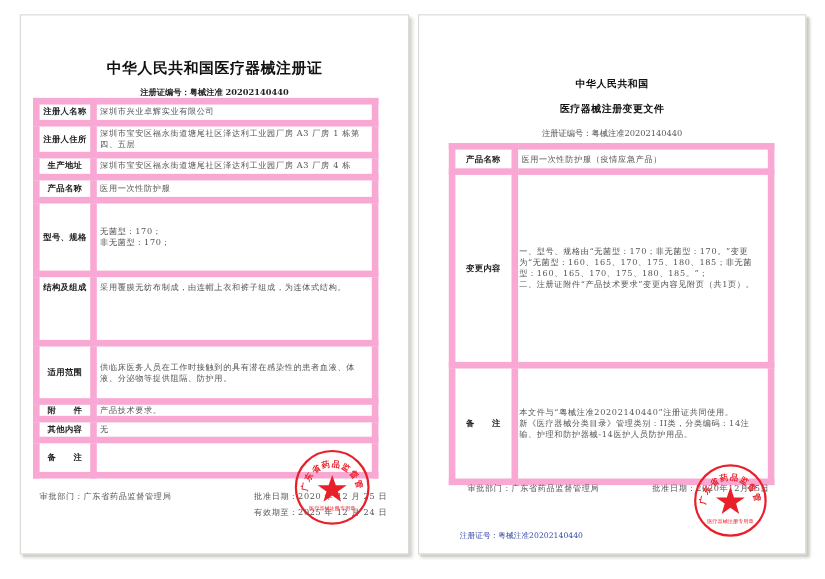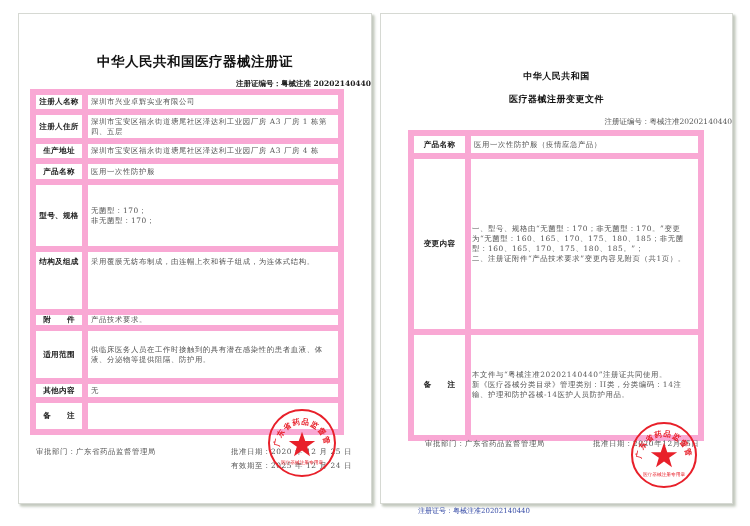--- a/index.html
+++ b/index.html
@@ -15,21 +15,21 @@
     box-shadow: 2px 2px 2px #c4c9bf, 3px 3px 3px #dde1d9;
   }
   #page-left  { left: 18px;  top: 13px; width: 352px; height: 489px; }
   #page-right { left: 380px; top: 13px; width: 351px; height: 489px; }
 
   .title-main {
     position: absolute; left: 0; right: 0; text-align: center;
     font-weight: bold; color: #111; letter-spacing: 0.5px;
   }
   .reg-no {
-    position: absolute; left: 0; right: 0; text-align: right;
+    position: absolute; left: 0; right: 0; text-align: center;
     font-size: 7.5px; color: #222; font-weight: bold;
   }
   table.cert {
     position: absolute; border-collapse: collapse; table-layout: fixed;
     font-size: 7.4px;
   }
   table.cert td {
     border: 6px solid #f9a8d4; padding: 0 3px; vertical-align: middle;
     line-height: 10px;
   }
@@ -82,27 +82,27 @@
       <td class="lbl">型号、规格</td>
       <td class="val">
         <div>无菌型：170；</div>
         <div>非无菌型：170；</div>
       </td>
     </tr>
     <tr style="height:63px">
       <td class="lbl" style="vertical-align:top;padding-top:5px">结构及组成</td>
       <td class="val" style="vertical-align:top;padding-top:5px">采用覆膜无纺布制成，由连帽上衣和裤子组成，为连体式结构。</td>
     </tr>
+    <tr style="height:53px">
+      <td class="lbl">适用范围</td>
+      <td class="val">供临床医务人员在工作时接触到的具有潜在感染性的患者血液、体液、分泌物等提供阻隔、防护用。</td>
+    </tr>
     <tr style="height:16px">
       <td class="lbl">附　　件</td>
       <td class="val">产品技术要求。</td>
-    </tr>
-    <tr style="height:53px">
-      <td class="lbl">适用范围</td>
-      <td class="val">供临床医务人员在工作时接触到的具有潜在感染性的患者血液、体液、分泌物等提供阻隔、防护用。</td>
     </tr>
     <tr style="height:19px">
       <td class="lbl">其他内容</td>
       <td class="val">无</td>
     </tr>
     <tr style="height:32px">
       <td class="lbl">备　　注</td>
       <td class="val"></td>
     </tr>
   </tbody>
@@ -175,14 +175,14 @@
     <svg viewBox="0 0 66 66">
       <defs>
           <path id="arcR" d="M 9 37 A 24 24 0 1 1 57 37"></path>
         </defs>
       <text font-size="8" fill="#e8202a" font-weight="bold" letter-spacing="1.2"><textPath href="#arcR">广东省药品监督管理局</textPath></text>
       <polygon points="33,20 36.5,30 47,30 38.5,36 41.5,46 33,40 24.5,46 27.5,36 19,30 29.5,30" fill="#e8202a"></polygon>
       <text x="33" y="55" font-size="5" text-anchor="middle" fill="#e8202a">医疗器械注册专用章</text>
     </svg>
   </div>
 
-  <div class="blue-note" style="left:37px;top:492px;">注册证号：粤械注准20202140440</div>
+  <div class="blue-note" style="left:37px;top:468px;">注册证号：粤械注准20202140440</div>
 </div>
 
 </body></html>

